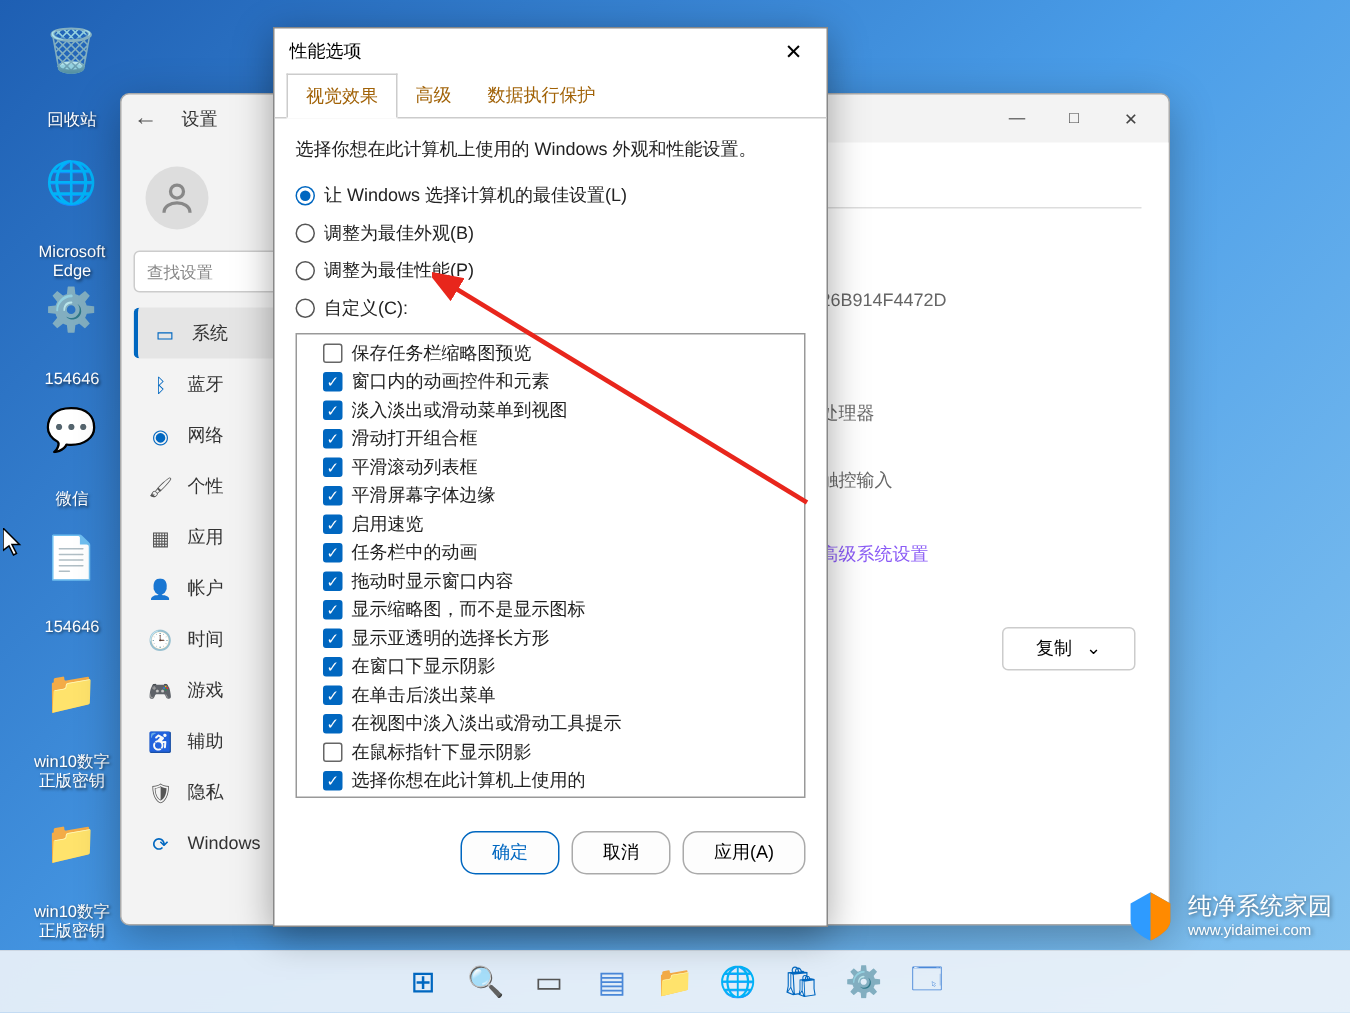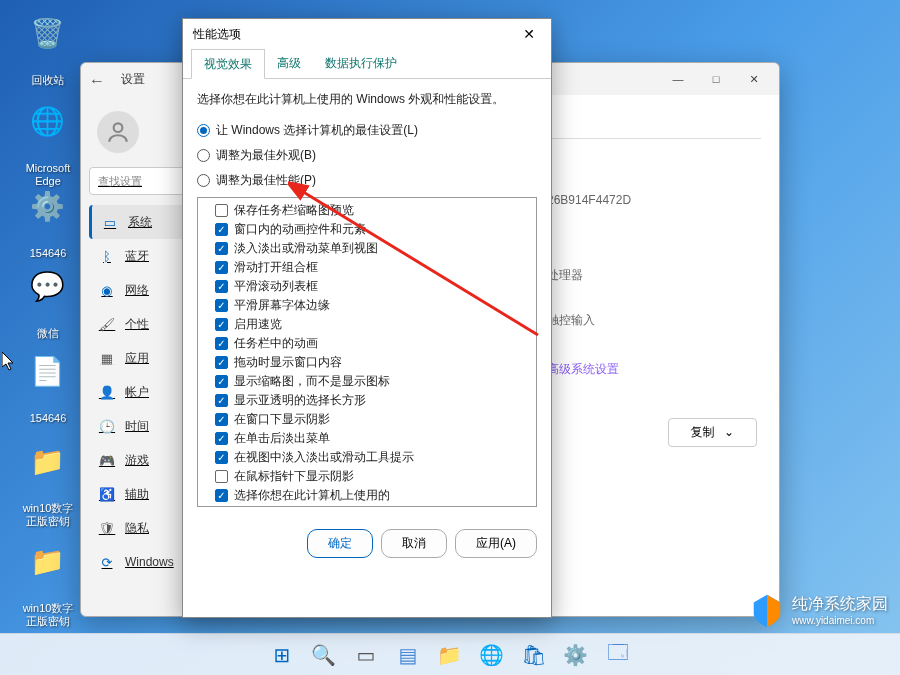--- a/index.html
+++ b/index.html
@@ -11,42 +11,42 @@
 .desktop-icon .lbl { text-shadow: 1px 1px 2px rgba(0,0,0,0.6); line-height: 1.2; margin-top: 20px; }
 
 
 .settings-win { position: absolute; left: 80px; top: 62px; width: 700px; height: 555px; background: #f3f3f3; border: 1px solid #aaa; border-radius: 6px; box-shadow: 0 8px 30px rgba(0,0,0,0.3); }
 .settings-titlebar { height: 32px; display: flex; align-items: center; padding: 0 8px; }
 .settings-titlebar .back { width: 24px; font-size: 16px; color: #555; }
 .settings-titlebar .title { flex: 1; font-size: 12px; color: #333; padding-left: 8px; }
 .win-controls { display: flex; gap: 4px; margin-left: auto; }
 .win-controls span { width: 34px; height: 24px; display: flex; align-items: center; justify-content: center; font-size: 11px; color: #444; }
 .settings-body { display: flex; height: calc(100% - 32px); }
-.sidebar { width: 170px; padding: 8px; text-decoration: underline; }
+.sidebar { width: 170px; padding: 8px; }
 .avatar { width: 42px; height: 42px; border-radius: 50%; background: #ddd; display: flex; align-items: center; justify-content: center; margin: 8px 0 14px 8px; font-size: 22px; color: #888; }
 .search-box { width: 150px; height: 28px; border: 1px solid #ccc; border-radius: 4px; background: #fff; padding: 0 8px; font-size: 11px; display: flex; align-items: center; color: #888; margin-bottom: 10px; }
 .side-items { list-style: none; }
 .side-items li { height: 34px; display: flex; align-items: center; padding: 0 10px; font-size: 12px; color: #333; border-radius: 4px; gap: 10px; }
 .side-items li.active { background: #e5e5e5; border-left: 3px solid #0067c0; }
 .side-items li .si-ico { width: 16px; height: 16px; display: flex; align-items: center; justify-content: center; font-size: 13px; }
 .content { flex: 1; padding: 12px 18px; background: #fff; border-top-left-radius: 0; overflow: hidden; }
 .breadcrumb-tab { display: flex; gap: 6px; font-size: 12px; border-bottom: 1px solid #ddd; padding-bottom: 6px; margin-bottom: 10px; }
 .breadcrumb-tab span { padding: 4px 10px; color: #666; }
 .content-right { position: absolute; right: 22px; top: 130px; width: 210px; font-size: 12px; color: #333; }
 .content-right .row { margin-bottom: 10px; color: #666; }
 .content-right .link { color: #8b5cf6; cursor: pointer; }
 .copy-btn { float: right; border: 1px solid #ccc; border-radius: 4px; padding: 5px 22px; font-size: 12px; background: #fff; margin-top: 30px; }
 
 
 .perf-dlg { position: absolute; left: 182px; top: 18px; width: 370px; height: 600px; background: #fff; border: 1px solid #888; box-shadow: 0 6px 24px rgba(0,0,0,0.35); z-index: 10; }
 .perf-title { height: 30px; display: flex; align-items: center; padding: 0 10px; font-size: 12px; }
 .perf-title .pt { flex: 1; }
 .perf-title .cls { width: 24px; text-align: center; font-size: 14px; cursor: pointer; }
 .perf-tabs { display: flex; border-bottom: 1px solid #ccc; padding: 0 8px; font-size: 12px; }
-.perf-tabs span { padding: 6px 12px 5px; color: #0f766e; }
+.perf-tabs span { padding: 6px 12px 5px; color: #a16207; }
 .perf-tabs span.active { border: 1px solid #ccc; border-bottom: 1px solid #fff; margin-bottom: -1px; background: #fff; }
 .perf-body { padding: 12px 14px; font-size: 12px; color: #222; }
 .desc { margin-bottom: 14px; }
 .radio-row { display: flex; align-items: center; gap: 6px; margin-bottom: 8px; }
 .radio { width: 13px; height: 13px; border: 1.5px solid #555; border-radius: 50%; display: inline-flex; align-items: center; justify-content: center; }
 .radio.sel { border-color: #0067c0; }
 .radio.sel::after { content: ""; width: 7px; height: 7px; background: #0067c0; border-radius: 50%; }
 .check-list { border: 1px solid #999; height: 310px; overflow: auto; padding: 3px 5px; margin-top: 4px; }
 .check-row { display: flex; align-items: center; gap: 6px; padding: 1px 12px; font-size: 12px; }
 .chk { width: 13px; height: 13px; border: 1px solid #666; border-radius: 2px; display: inline-flex; align-items: center; justify-content: center; font-size: 10px; color: #fff; }
@@ -209,20 +209,24 @@
           <span>让 Windows 选择计算机的最佳设置(L)</span>
         </div>
         <div class="radio-row">
           <span class="radio "></span>
           <span>调整为最佳外观(B)</span>
         </div>
         <div class="radio-row">
           <span class="radio "></span>
           <span>调整为最佳性能(P)</span>
         </div>
+        <div class="radio-row">
+          <span class="radio "></span>
+          <span>自定义(C):</span>
+        </div>
       </div>
     <div class="check-list" id="check-list">
         <div class="check-row">
           <span class="chk "></span>
           <span>保存任务栏缩略图预览</span>
         </div>
         <div class="check-row">
           <span class="chk on">✓</span>
           <span>窗口内的动画控件和元素</span>
         </div>

